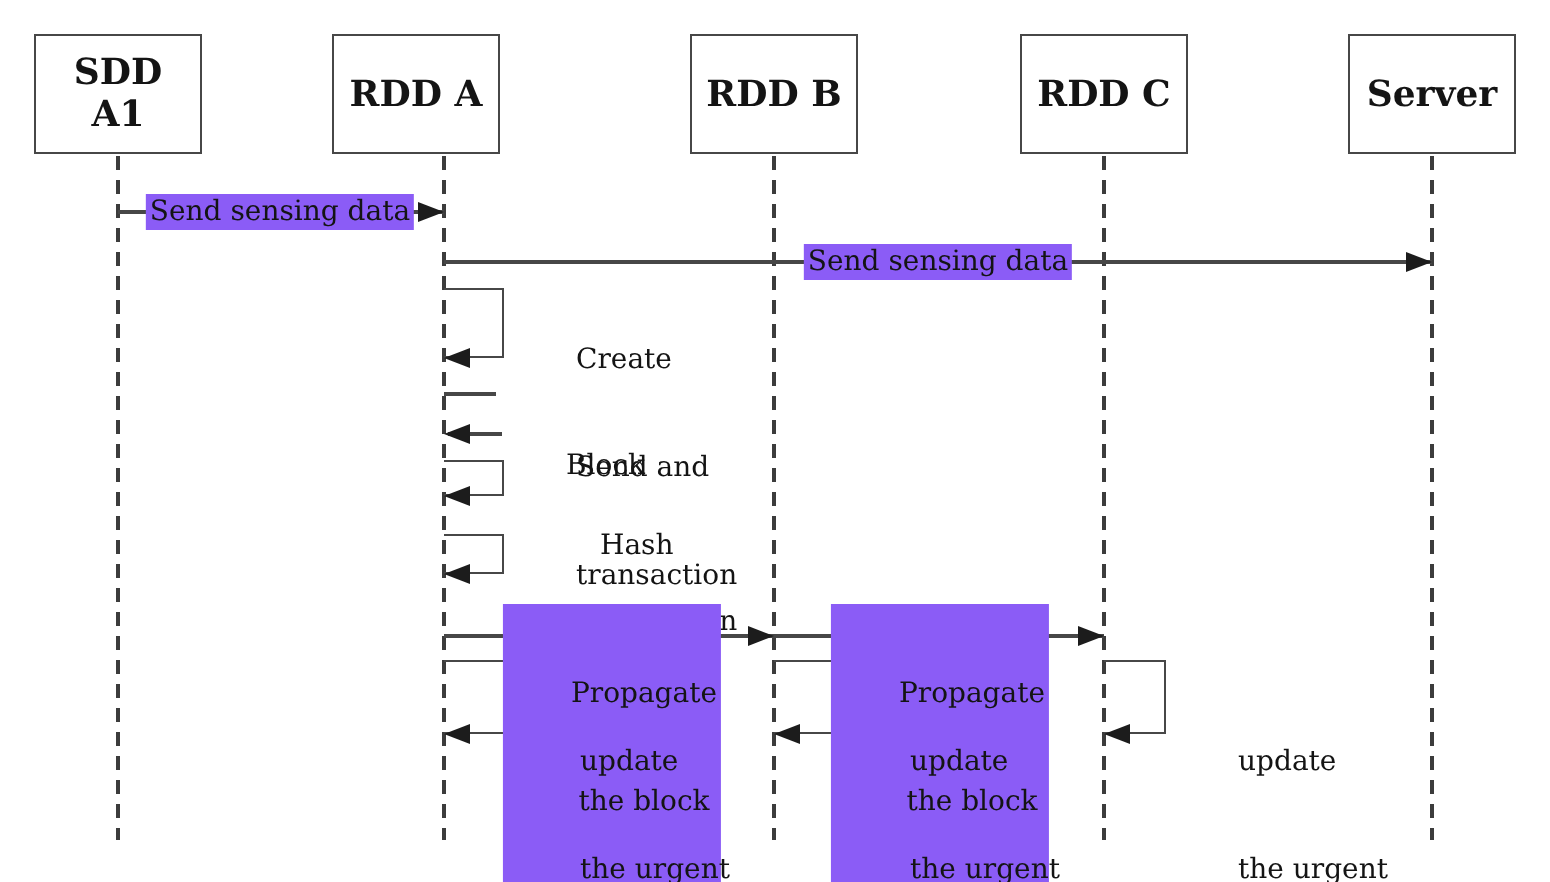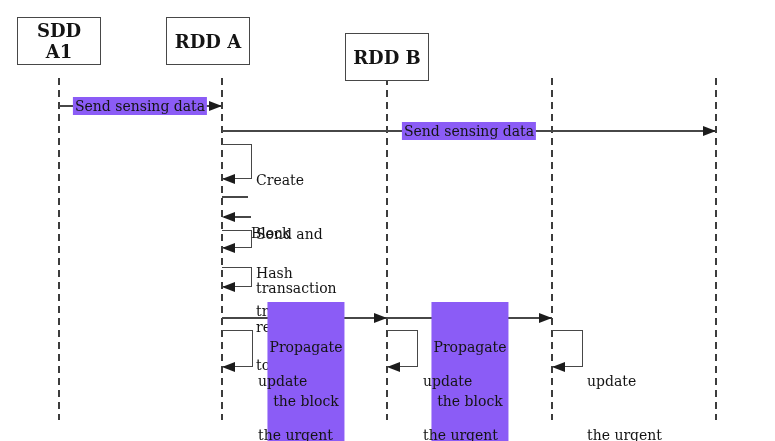--- a/index.html
+++ b/index.html
@@ -6,21 +6,21 @@
   #canvas{
     position:relative;
     width:775px;height:441px;
     background:#ffffff;
     font-family:"DejaVu Serif","Liberation Serif",serif;
     color:#141414;
     overflow:hidden;
   }
   .actor-box{
     position:absolute;
-    width:84px;height:48px;
+    width:84px;height:60px;
     box-sizing:border-box;
     border:1.5px solid #474747;
     background:#ffffff;
     display:flex;flex-direction:column;
     align-items:center;justify-content:center;
     font-size:18px;font-weight:bold;line-height:21px;
     text-align:center;
   }
   .lifeline{
     position:absolute;
@@ -49,42 +49,48 @@
     border-bottom:5px solid transparent;
     border-right:13px solid #1c1c1c;
   }
   .lbl{
     position:absolute;
     font-size:14px;line-height:18px;
     white-space:pre;
   }
   .lbl.bg{background:#8b5cf6;padding:0 2px;}
   .lbl.ctr{transform:translateX(-50%);text-align:center;}
-  .lbl span{display:block;}
+  .lbl span{display:block;margin-left:32px;}
 </style>
 </head>
 <body>
 
 <div id="canvas">
 
   <div class="lifeline" style="left:58px;"></div>
   <div class="lifeline" style="left:221px;"></div>
   <div class="lifeline" style="left:386px;"></div>
   <div class="lifeline" style="left:551px;"></div>
   <div class="lifeline" style="left:715px;"></div>
 
   <div class="actor-box" style="left:17px;top:17px;">
     <span>SDD</span>
     <span>A1</span>
   </div>
   <div class="actor-box" style="left:166px;top:17px;">
     <span>RDD A</span>
   </div>
-  <div class="actor-box" style="left:345px;top:17px;margin-top:16px;">
+  <div class="actor-box" style="left:345px;top:17px;">
     <span>RDD B</span>
+  </div>
+  <div class="actor-box" style="left:510px;top:17px;">
+    <span>RDD C</span>
+  </div>
+  <div class="actor-box" style="left:674px;top:17px;">
+    <span>Server</span>
   </div>
 
   <div class="hline" style="left:59px;top:105px;width:163px;"></div>
   <div class="arrow-r" style="left:209px;top:101px;"></div>
 
   <div class="hline" style="left:222px;top:130px;width:494px;"></div>
   <div class="arrow-r" style="left:703px;top:126px;"></div>
 
   <div class="loop" style="left:222px;top:144px;width:30px;height:35px;"></div>
   <div class="arrow-l" style="left:222px;top:174px;"></div>
@@ -121,21 +127,21 @@
   <div class="lbl" style="left:256px;top:135px;">
     <span>Create</span>
     <span>Send and</span>
     <span>transaction</span>
   </div>
 
   <div class="lbl" style="left:251px;top:188px;">
     <span>Block</span>
   </div>
 
-  <div class="lbl" style="left:256px;top:228px;">
+  <div class="lbl" style="left:268px;top:228px;">
     <span>Hash</span>
     <span>regist</span>
   </div>
 
   <div class="lbl" style="left:256px;top:266px;">
     <span>transaction</span>
     <span>to block</span>
   </div>
 
   <div class="lbl bg ctr" style="left:306px;top:302px;">

